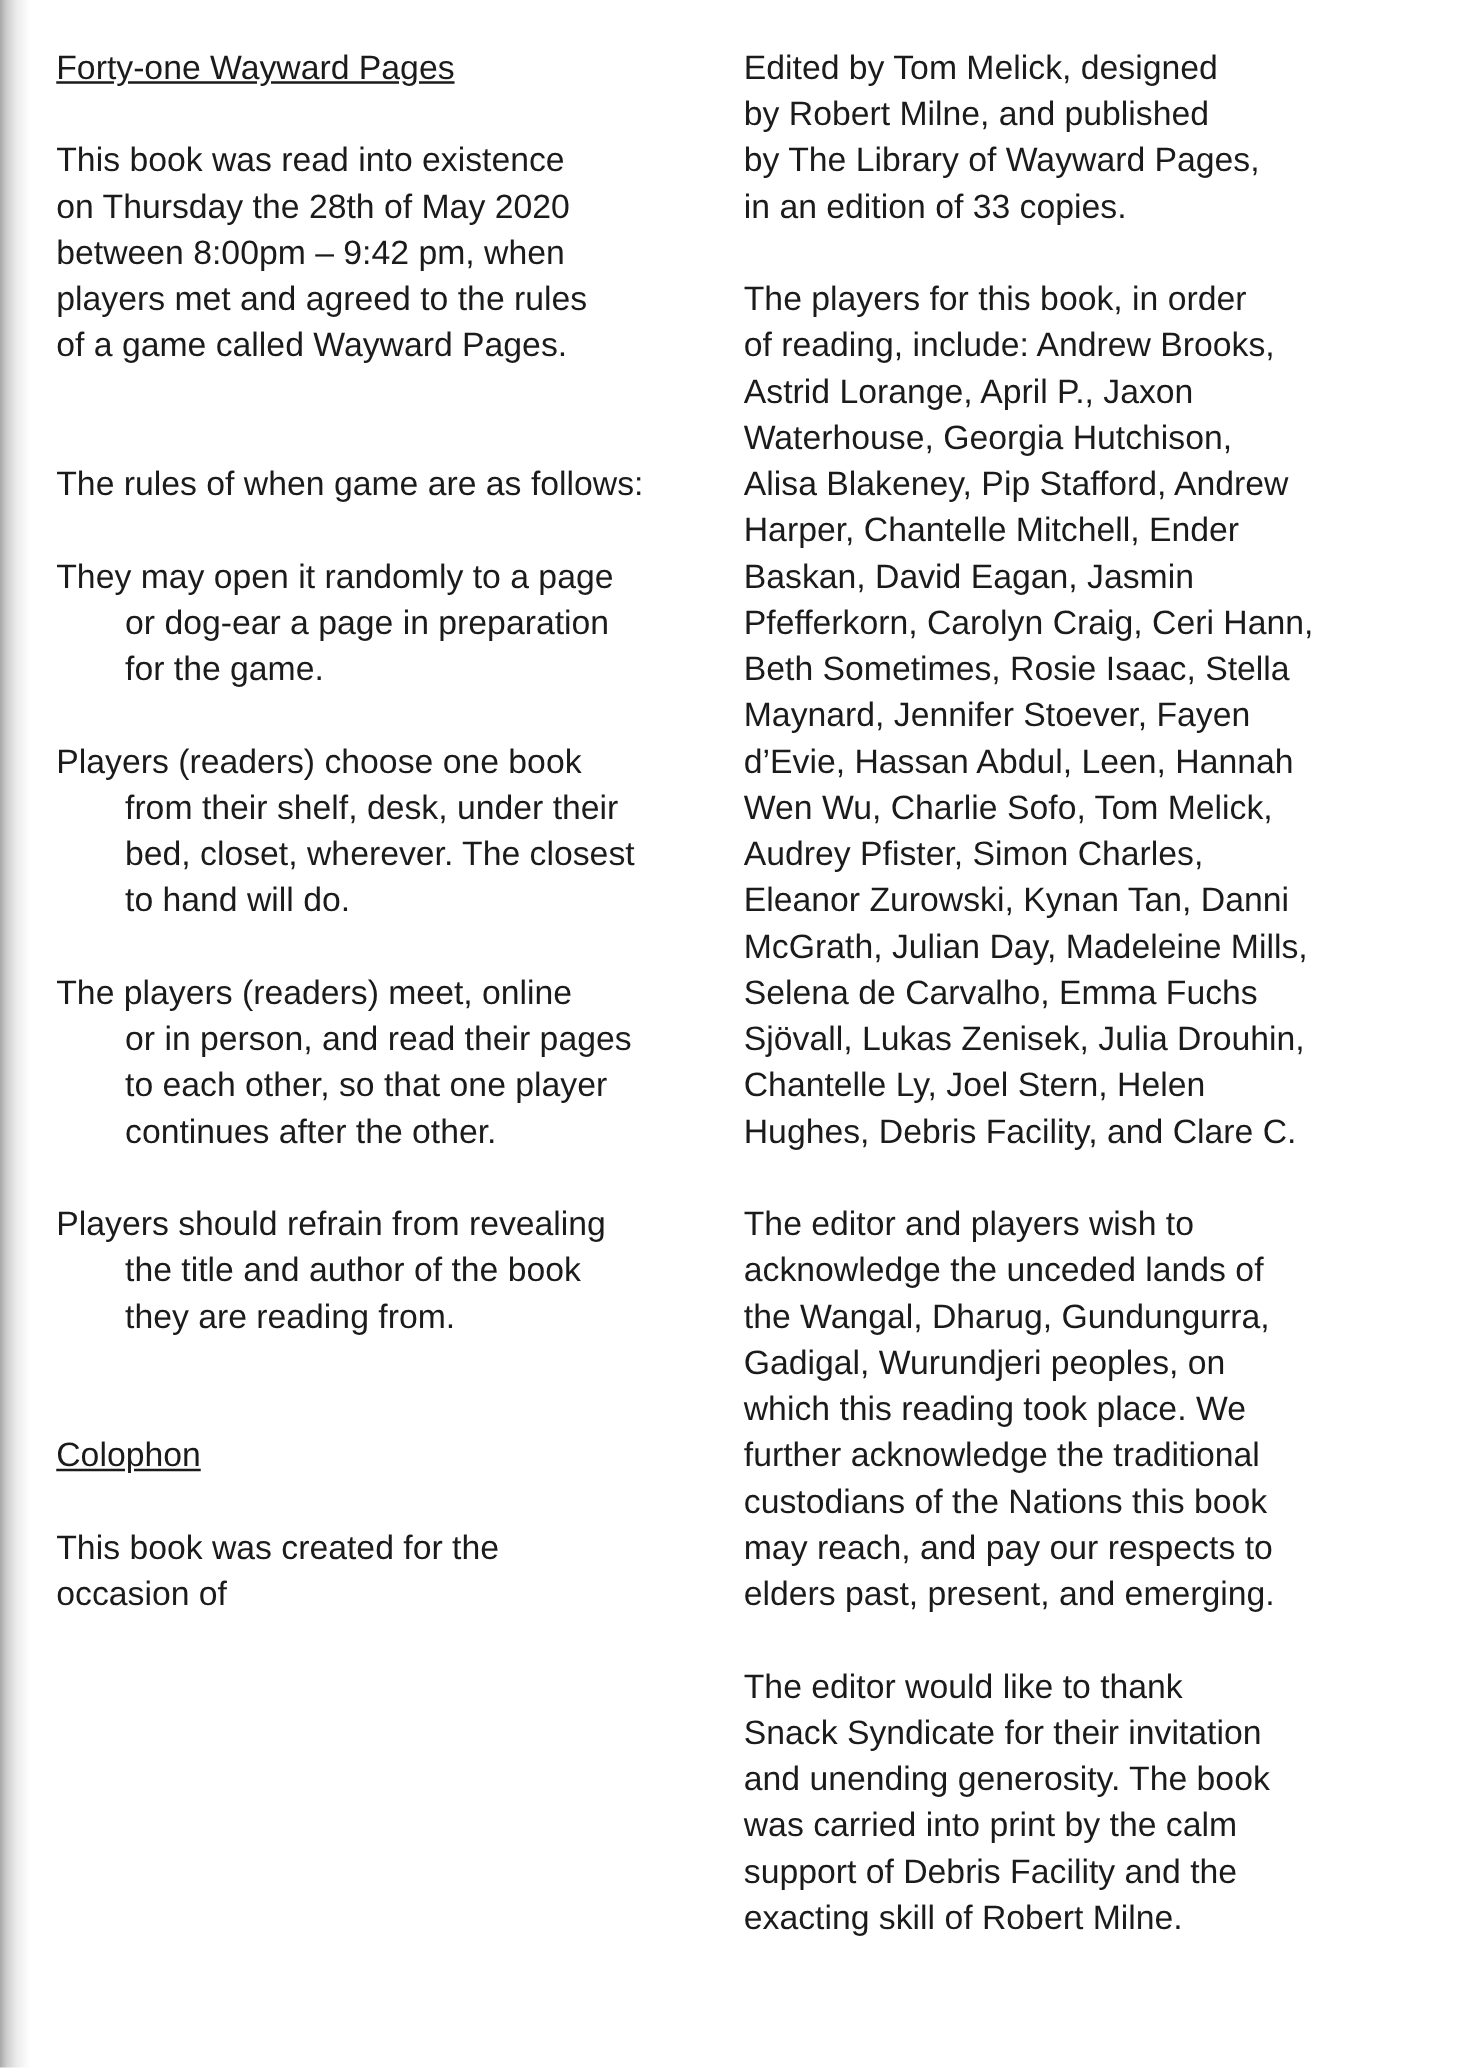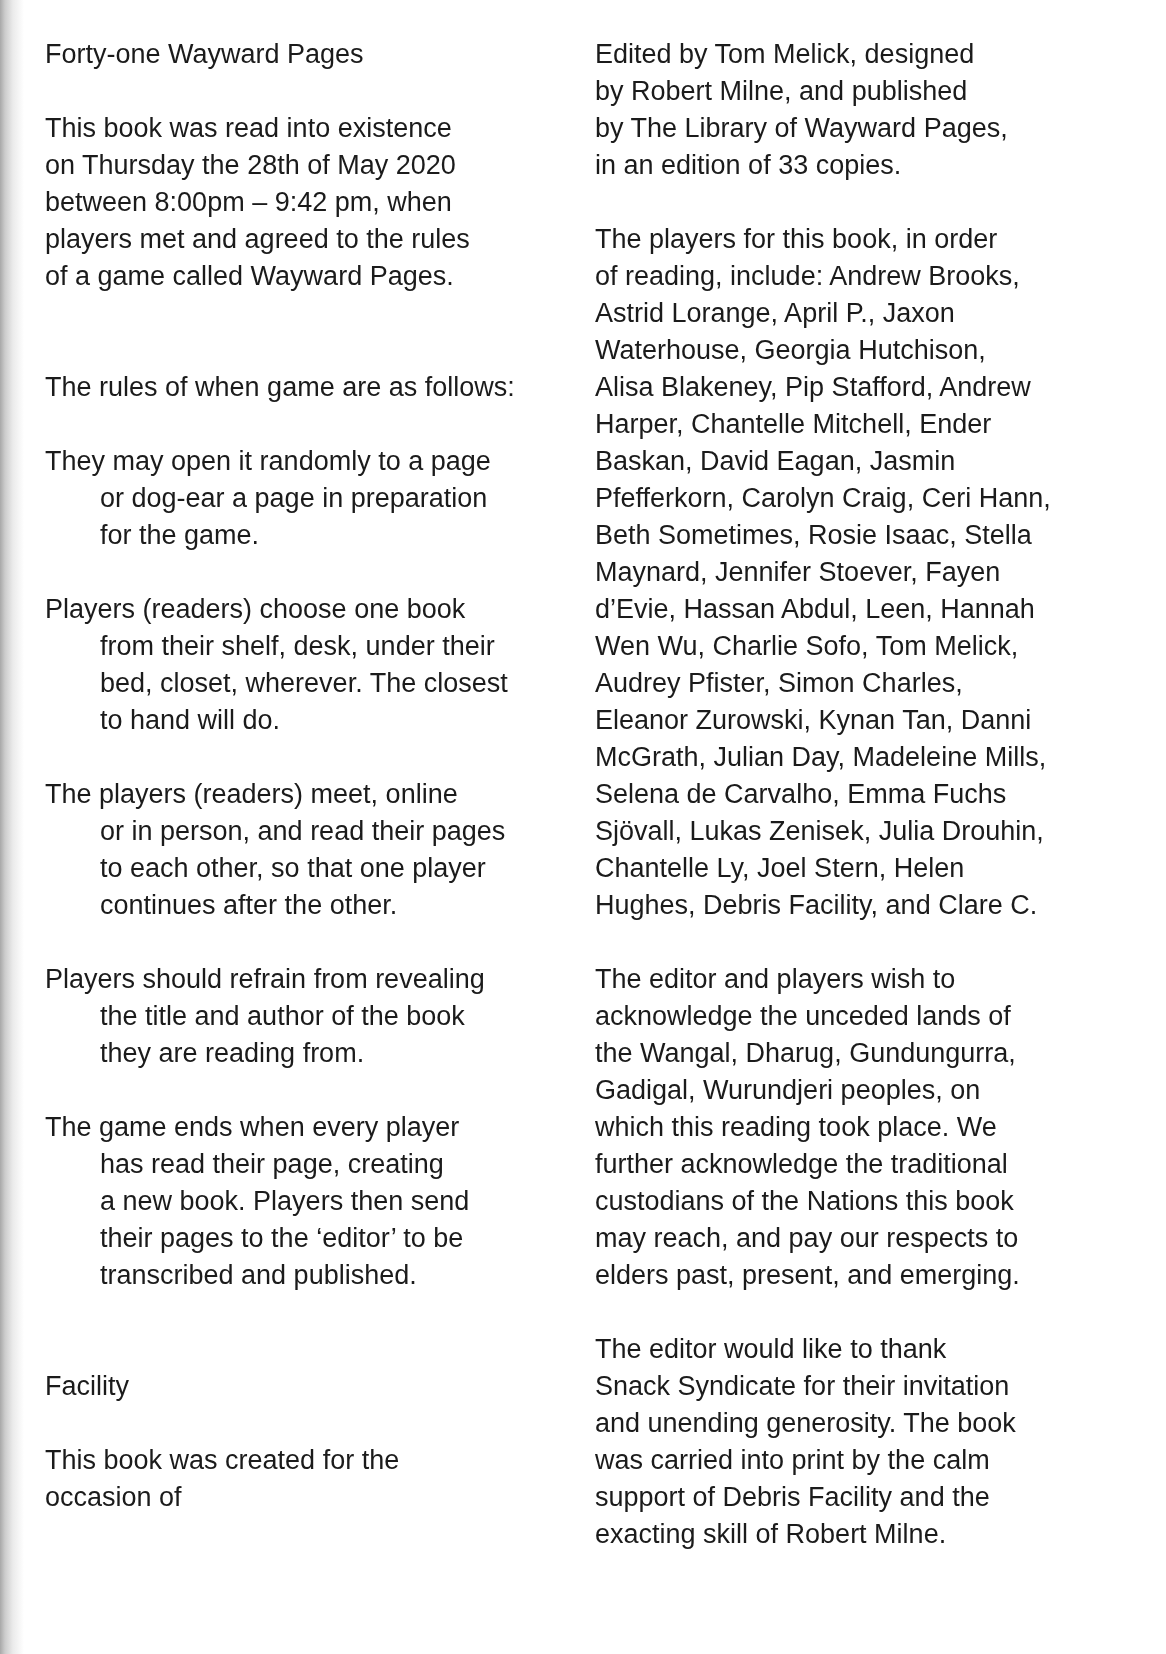--- a/index.html
+++ b/index.html
@@ -30,20 +30,21 @@
   }
   .col { box-sizing: border-box; }
   .col-left  { flex: 0 0 550px; width: 550px; }
   .col-right { flex: 1 1 auto; }
   .block { margin: 0 0 37px 0; white-space: pre-line; }
   .title, .heading {
     font-size: 27px;
     font-weight: 400;
     margin: 0 0 37px 0;
     white-space: pre-line;
+    text-decoration: underline;
   }
   .quote {
     padding-left: 55px;
     margin-top: 13px;
   }
   .rules .rules-intro { margin: 0; white-space: pre-line; }
   .rule {
     margin: 0;
     padding-left: 55px;
     text-indent: -55px;
@@ -77,28 +78,23 @@
 from their shelf, desk, under their
 bed, closet, wherever. The closest
 to hand will do.</div>
       <div class="rule">The players (readers) meet, online
 or in person, and read their pages
 to each other, so that one player
 continues after the other.</div>
       <div class="rule">Players should refrain from revealing
 the title and author of the book
 they are reading from.</div>
-      <div class="rule">The game ends when every player
-has read their page, creating
-a new book. Players then send
-their pages to the ‘editor’ to be
-transcribed and published.</div>
     </div>
 
-    <h2 class="heading">Facility</h2>
+    <h2 class="heading">Colophon</h2>
 
     <p class="block"><span>This book was created for the
 occasion of </span></p>
   </section>
 
   <section class="col col-right">
     <p class="block">Edited by Tom Melick, designed
 by Robert Milne, and published
 by The Library of Wayward Pages,
 in an edition of 33 copies.</p>

